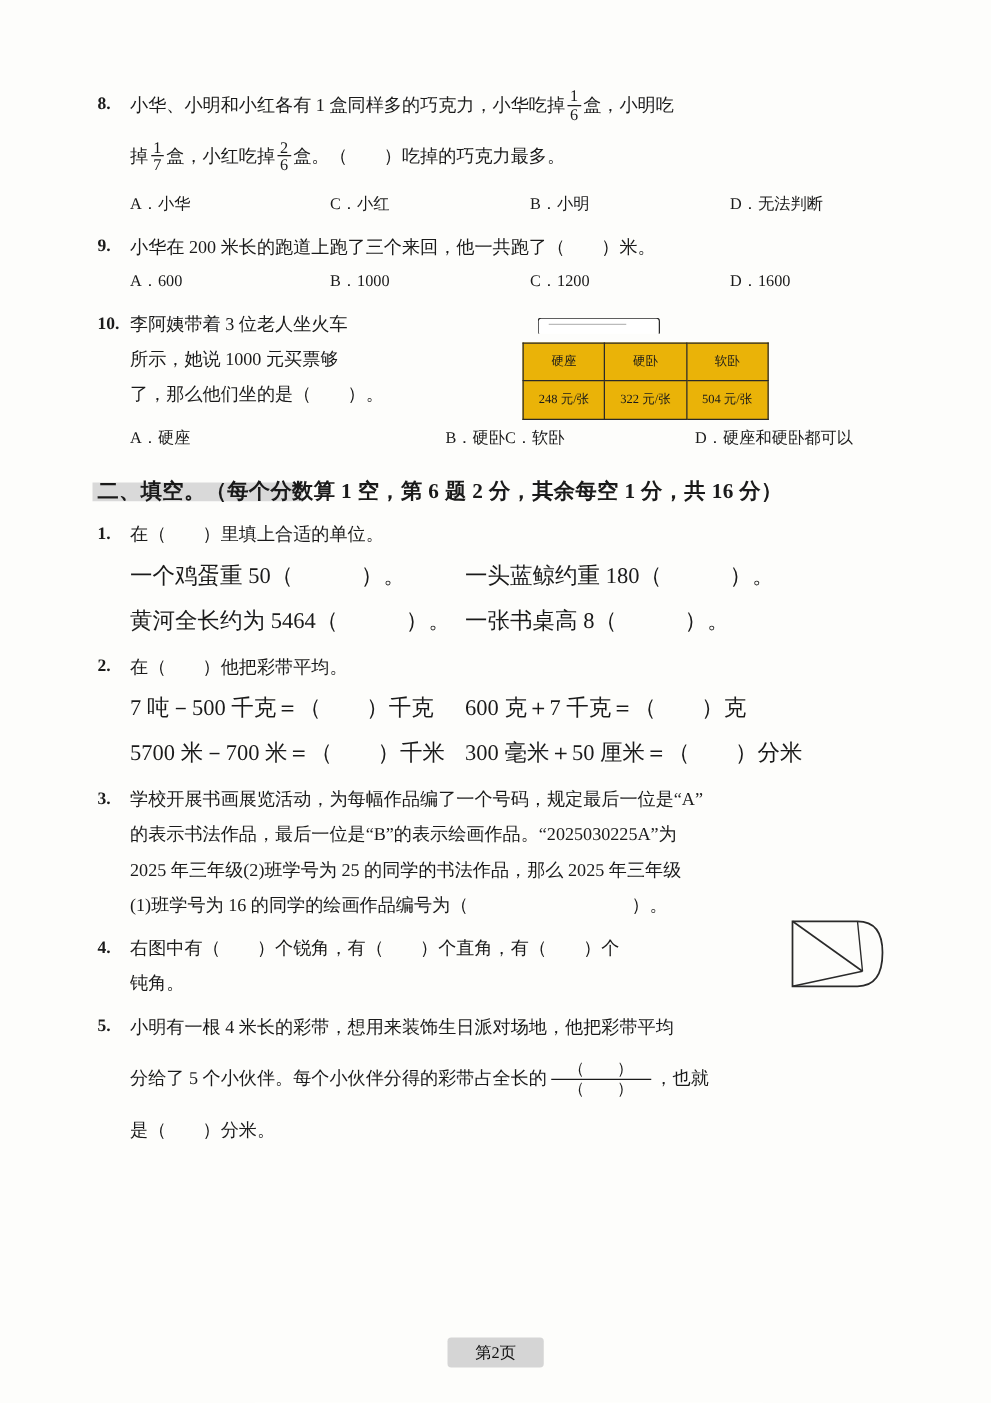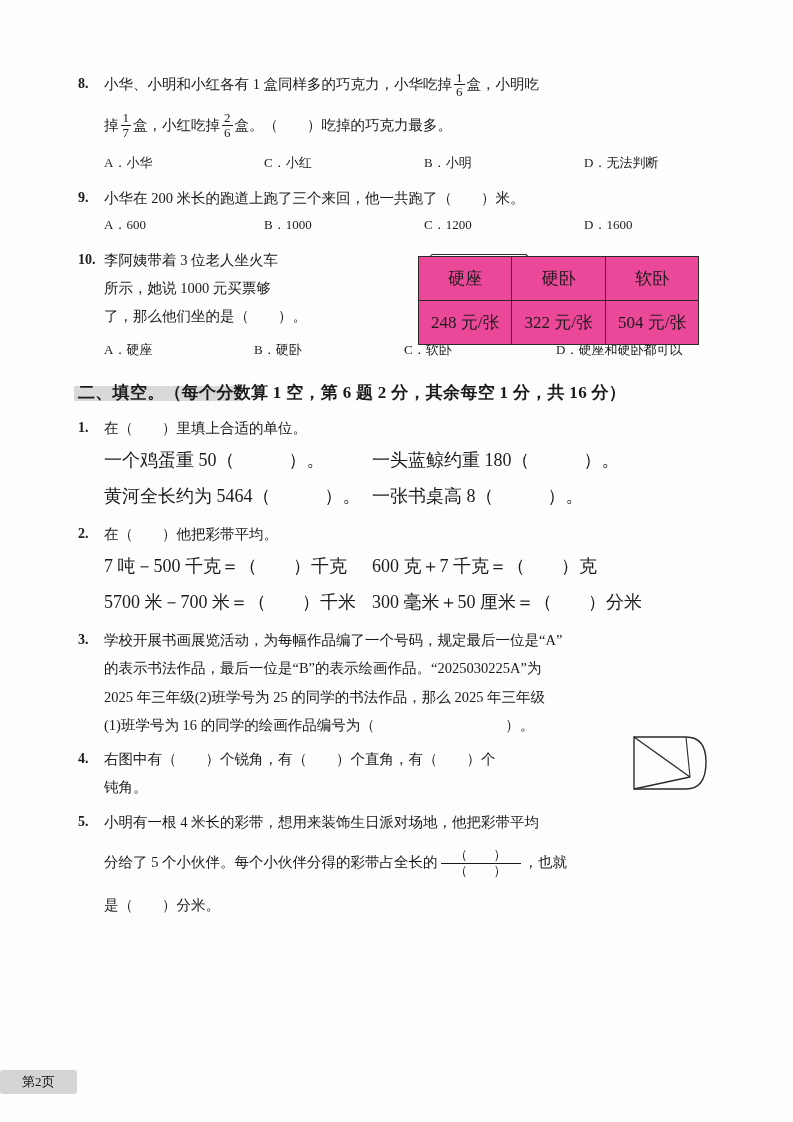--- a/index.html
+++ b/index.html
@@ -113,24 +113,24 @@
     z-index: 1;
   }
 
   
   .q10-wrap {
     position: relative;
   }
   .ticket-table {
     position: absolute;
     left: 340px;
-    top: 10px;
+    top: 28px;
     border-collapse: collapse;
-    font-size: 17px;
-    background: #ec4899;
+    font-size: 10px;
+    background: #eab308;
   }
   .ticket-table td {
     border: 1.2px solid #2a2a2a;
     padding: 5px 12px;
     text-align: center;
     white-space: nowrap;
   }
   .ticket-table td.h {
     font-weight: normal;
   }
@@ -161,20 +161,21 @@
     width: 82px;
     height: 66px;
   }
 
   
   .footer {
     position: absolute;
     left: 0;
     right: 0;
     bottom: 28px;
+    text-align: center;
   }
   .footer .pill {
     display: inline-block;
     background: #d5d5d5;
     border-radius: 3px;
     padding: 3px 22px;
     font-size: 13px;
     color: #111;
   }
   .sub-line {
@@ -238,21 +239,21 @@
         <tr>
           <td>248 元/张</td>
           <td>322 元/张</td>
           <td>504 元/张</td>
         </tr>
       </tbody>
         </table>
 
       <div class="opts" style="margin-top:6px;">
         <span style="width:150px;">A．硬座</span>
-        <span style="width:150px;">B．硬卧</span>
+        <span style="width:150px;text-align:right;">B．硬卧</span>
         <span style="width:152px;">C．软卧</span>
         <span>D．硬座和硬卧都可以</span>
       </div>
     </div>
 
     <div class="section-head">
       <span class="hl"></span>
       <span class="txt">二、填空。（每个分数算 1 空，第 6 题 2 分，其余每空 1 分，共 16 分）</span>
     </div>
 

